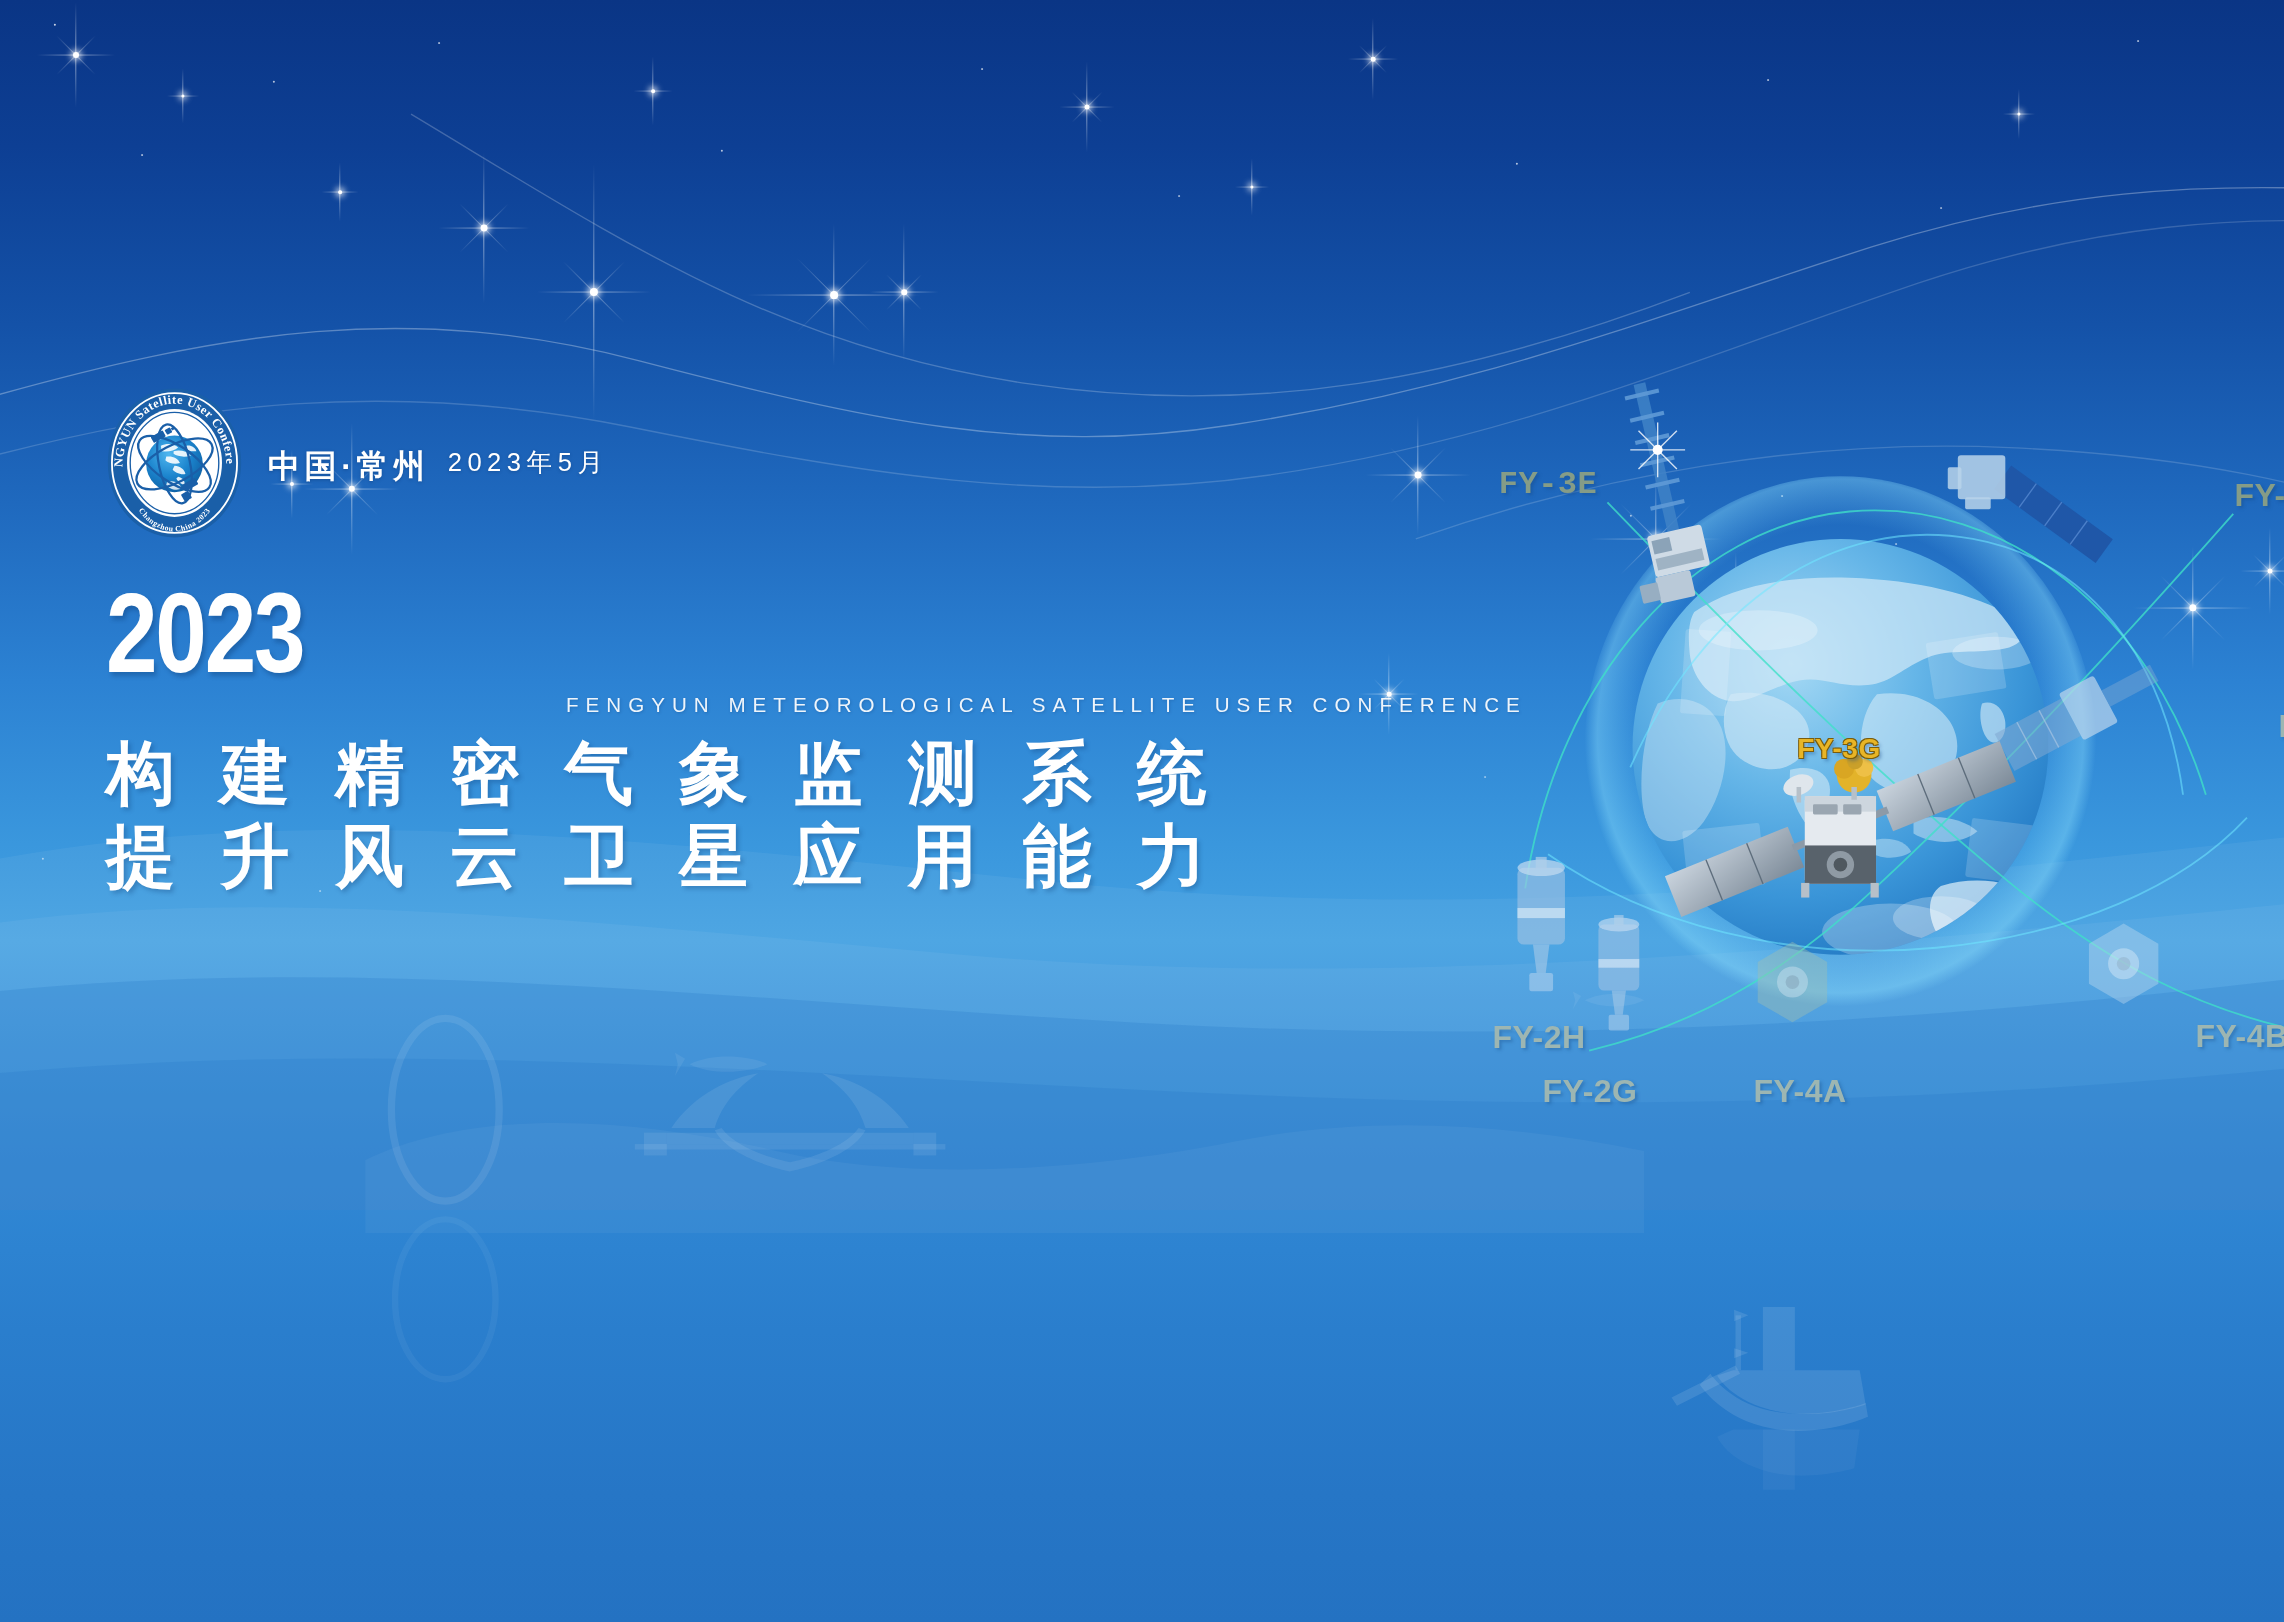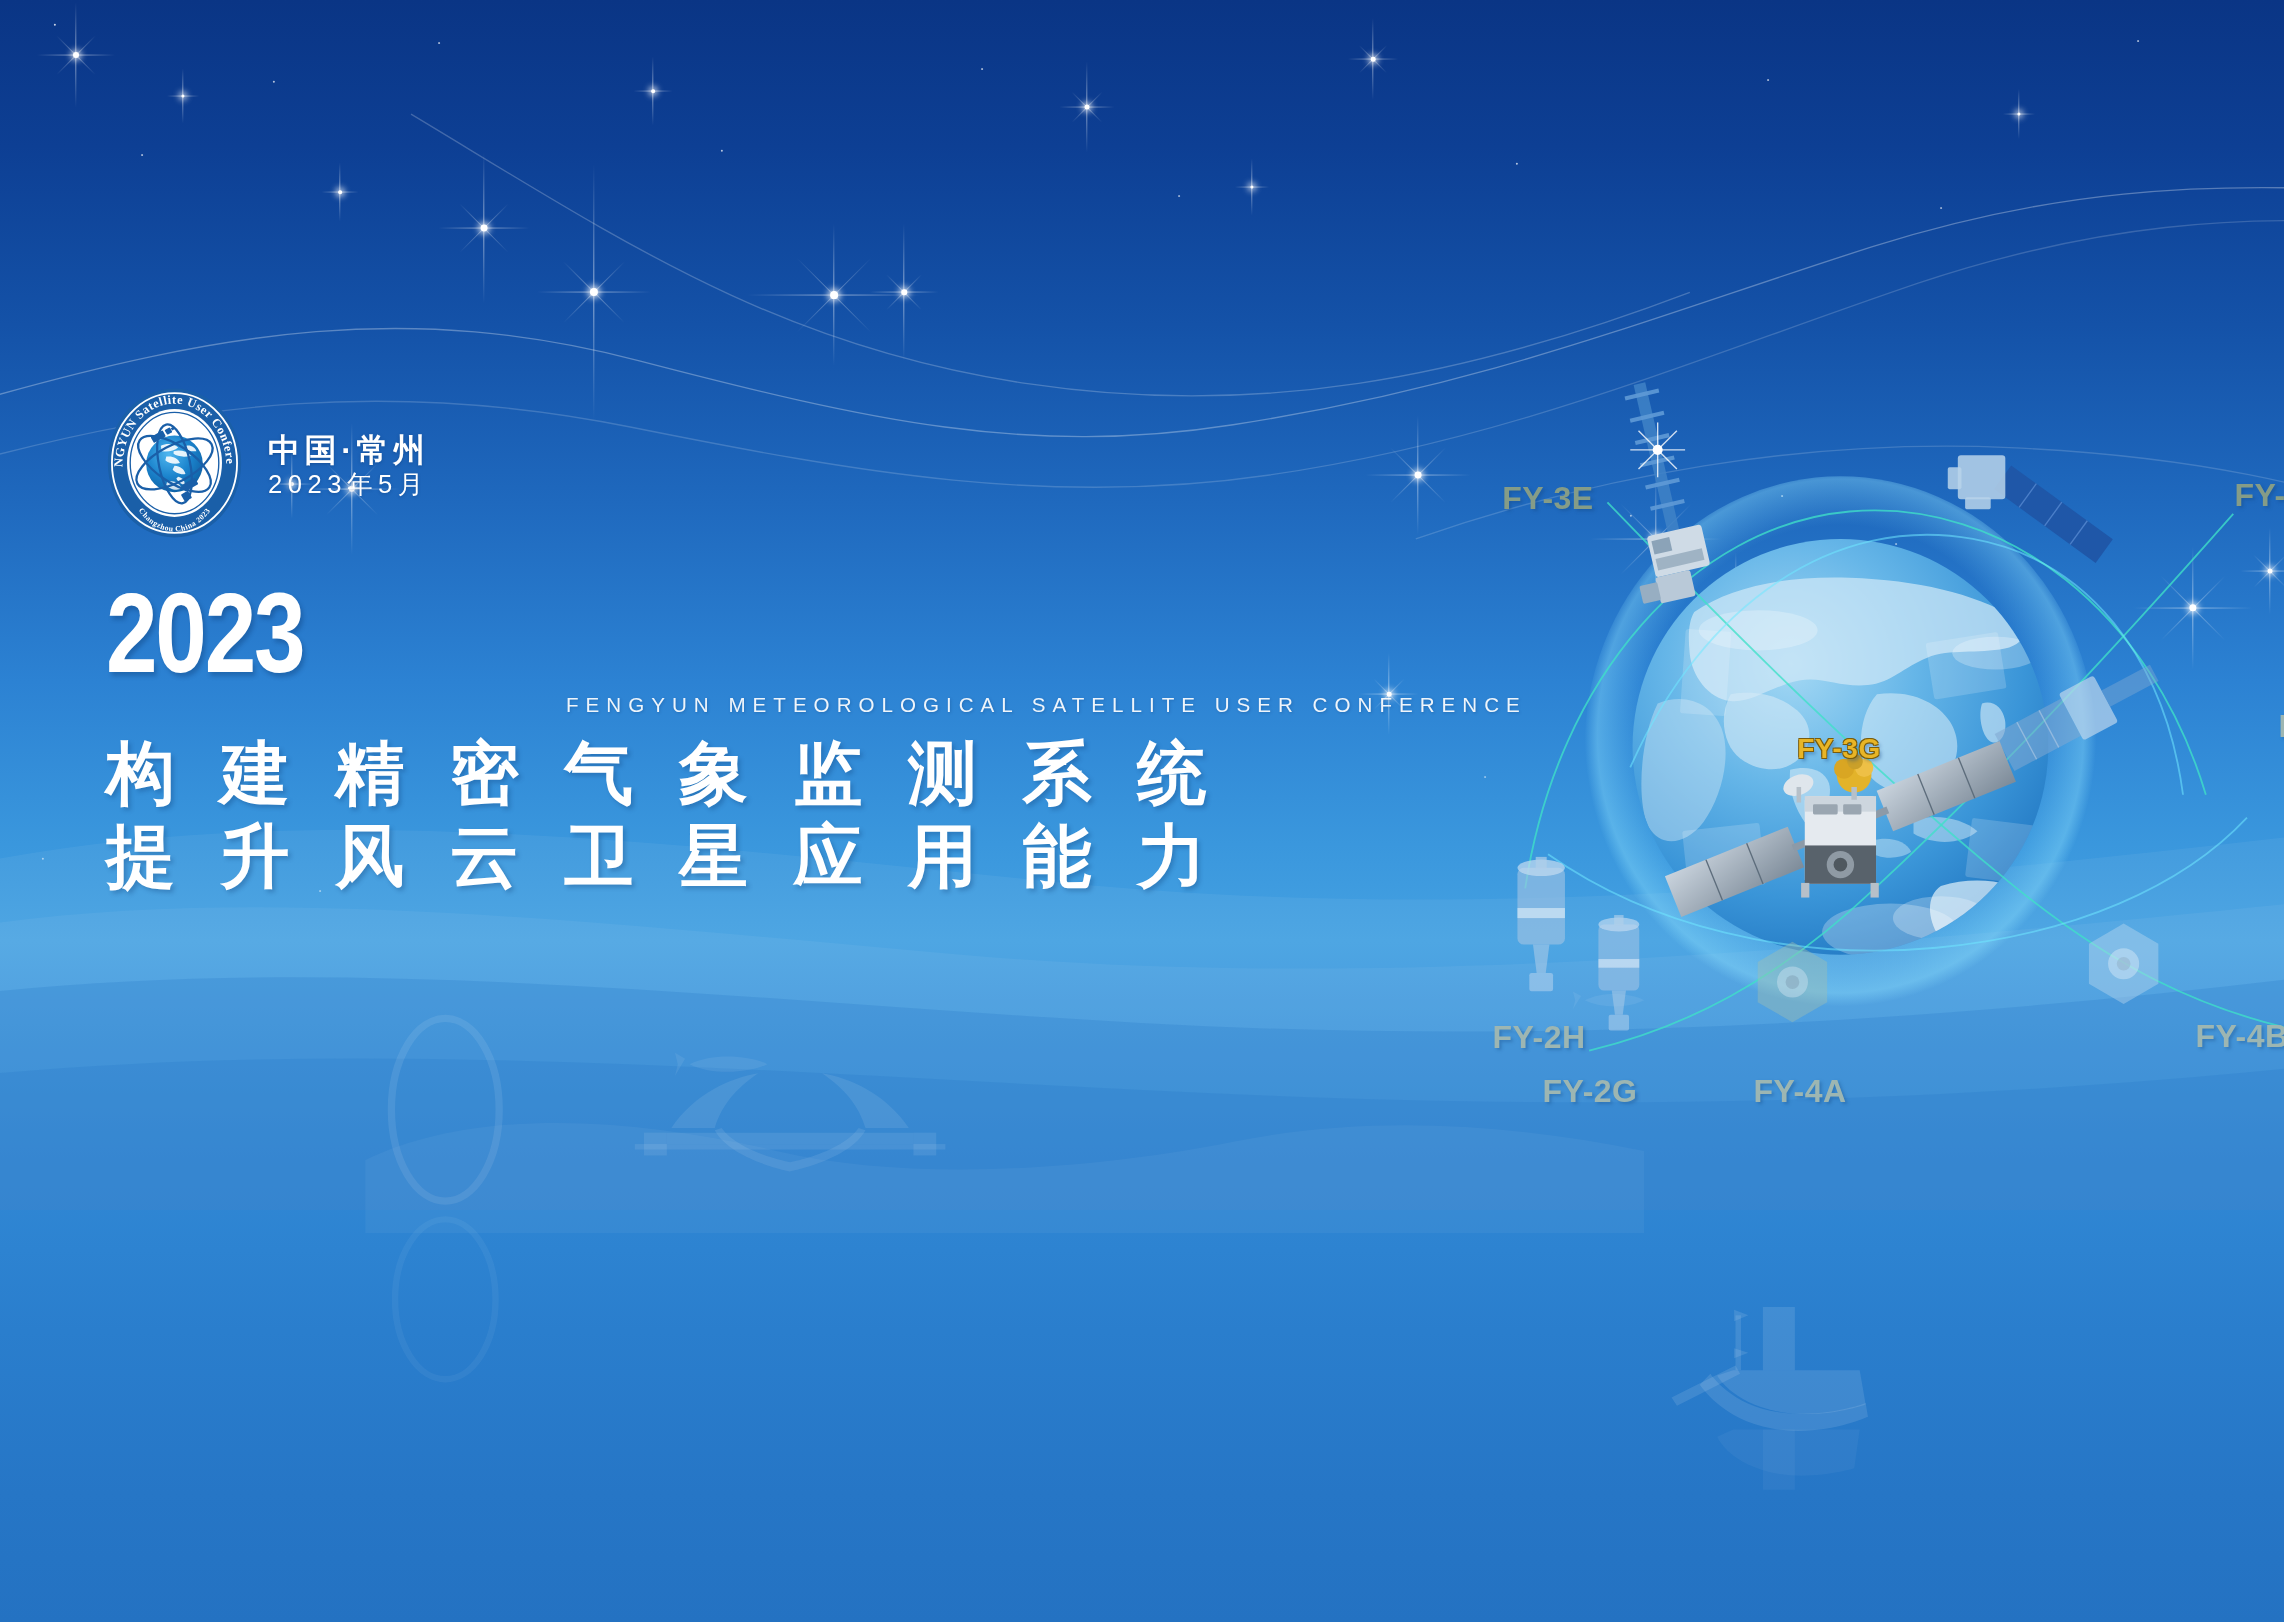--- a/index.html
+++ b/index.html
@@ -53,21 +53,21 @@
   
   .waves{position:absolute;left:0;right:0;top:708px;height:502px;pointer-events:none;}
 
   
   .silhouettes{position:absolute;inset:0;pointer-events:none;}
 
   
   .logo-block{position:absolute;left:106px;top:387px;display:flex;align-items:center;gap:25px;}
   .seal{position:relative;width:137px;height:152px;}
   .seal svg{display:block;width:100%;height:100%;}
-  .venue{display:flex;flex-direction:column;gap:6px;padding-top:6.4px;}
+  .venue{display:flex;flex-direction:row;gap:18px;padding-top:6.4px;}
   .venue-city{
     color:#fff;font-size:32px;font-weight:700;letter-spacing:4.6px;line-height:1;
     text-shadow:0 1.4px 3.2px rgba(5,40,90,.35);
   }
   .venue-date{
     color:#fff;font-size:25.6px;font-weight:400;letter-spacing:5.5px;line-height:1;
     text-shadow:0 1.4px 3.2px rgba(5,40,90,.3);
   }
 
   
@@ -587,21 +587,21 @@
         <circle cx="30" cy="-118" r="38" fill="#e3b32a"></circle>
         <circle cx="8" cy="-132" r="22" fill="#d9a623"></circle>
         <circle cx="52" cy="-134" r="20" fill="#eec046"></circle>
         <circle cx="32" cy="-148" r="17" fill="#caa02a"></circle>
         <rect x="24" y="-92" width="12" height="28" fill="#b6c0c9"></rect>
         <rect x="-86" y="118" width="18" height="32" fill="#b6c0c9"></rect>
         <rect x="66" y="118" width="18" height="32" fill="#b6c0c9"></rect>
       </g>
     </svg>
 
-    <div class="sat-label sage" style="left:137px;top:142px;">FY-3E</div>
+    <div class="sat-label sage" style="left:137px;top:128px;font-family:Liberation Mono, monospace;">FY-3E</div>
     <div class="sat-label sage" style="left:870px;top:139px;">FY-3C</div>
     <div class="sat-label sage-light" style="left:914px;top:370px;">FY-3D</div>
     <div class="sat-label gold" style="left:428px;top:393px;">FY-3G</div>
     <div class="sat-label sage-light" style="left:128px;top:681px;">FY-2H</div>
     <div class="sat-label sage-light" style="left:179px;top:735px;">FY-2G</div>
     <div class="sat-label sage-light" style="left:389px;top:735px;">FY-4A</div>
     <div class="sat-label sage-light" style="left:831px;top:680px;">FY-4B</div>
   </div>
 
 </div>

